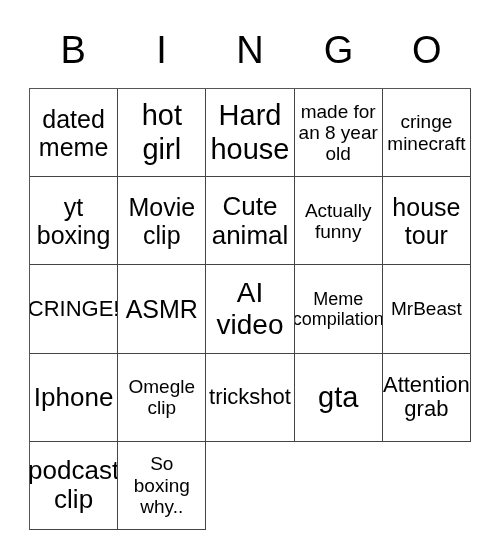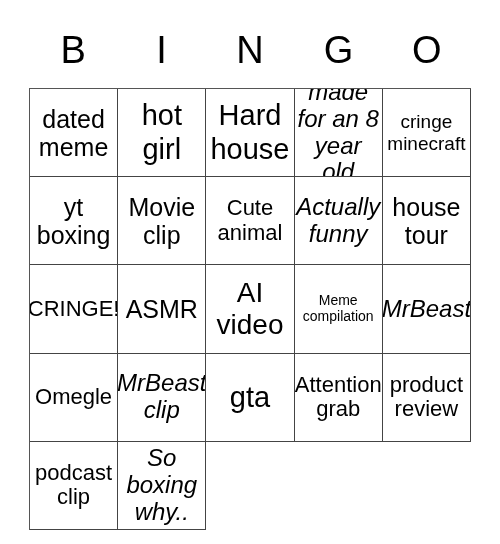--- a/index.html
+++ b/index.html
@@ -9,25 +9,25 @@
     .header span { flex: 1; text-align: center; font-size: 38px; line-height: 44px; }
     .grid { position: absolute; left: 29px; top: 88px; width: 442px; height: 442px;
       display: grid; grid-template-columns: repeat(5, 1fr); grid-template-rows: repeat(5, 1fr);
       border-top: 1px solid #555; border-left: 1px solid #555; box-sizing: border-box; }
     .cell { border-right: 1.5px solid #444; border-bottom: 1.5px solid #444;
       display: flex; align-items: center; justify-content: center; text-align: center;
       overflow: hidden; padding: 0 2px; box-sizing: border-box; line-height: 1.12; }
     .s1 { font-size: 29px; line-height: 1.15; }
     .s2 { font-size: 28px; line-height: 1.15; }
     .s3 { font-size: 25px; }
-    .s4 { font-size: 22px; }
-    .s5 { font-size: 24px; font-style: italic; }
+    .s4 { font-size: 26px; }
+    .s5 { font-size: 19px; }
     .s6 { font-size: 22px; }
     .s7 { font-size: 19px; }
-    .s8 { font-size: 14px; }
+    .s8 { font-size: 18px; }
   </style>
 </head>
 <body>
 
 <div class="header">
   <span>B</span>
   <span>I</span>
   <span>N</span>
   <span>G</span>
   <span>O</span>
@@ -45,21 +45,21 @@
   <div class="cell s4">Cute animal</div>
 
   <div class="cell s5">Actually funny</div>
   <div class="cell s3">house tour</div>
   <div class="cell s6">CRINGE!</div>
   <div class="cell s3">ASMR</div>
   <div class="cell s2">AI video</div>
 
   <div class="cell s8">Meme compilation</div>
   <div class="cell s5">MrBeast</div>
-  <div class="cell s4">Omegle</div>
-  <div class="cell s5">MrBeast clip</div>
+  <div class="cell s4">Iphone</div>
+  <div class="cell s5">Omegle clip</div>
+  <div class="cell s6">trickshot</div>
 
   <div class="cell s1">gta</div>
   <div class="cell s6">Attention grab</div>
-  <div class="cell s4">product review</div>
   <div class="cell s4">podcast clip</div>
   <div class="cell s5">So boxing why..</div>
 </div>
 
 </body></html>

